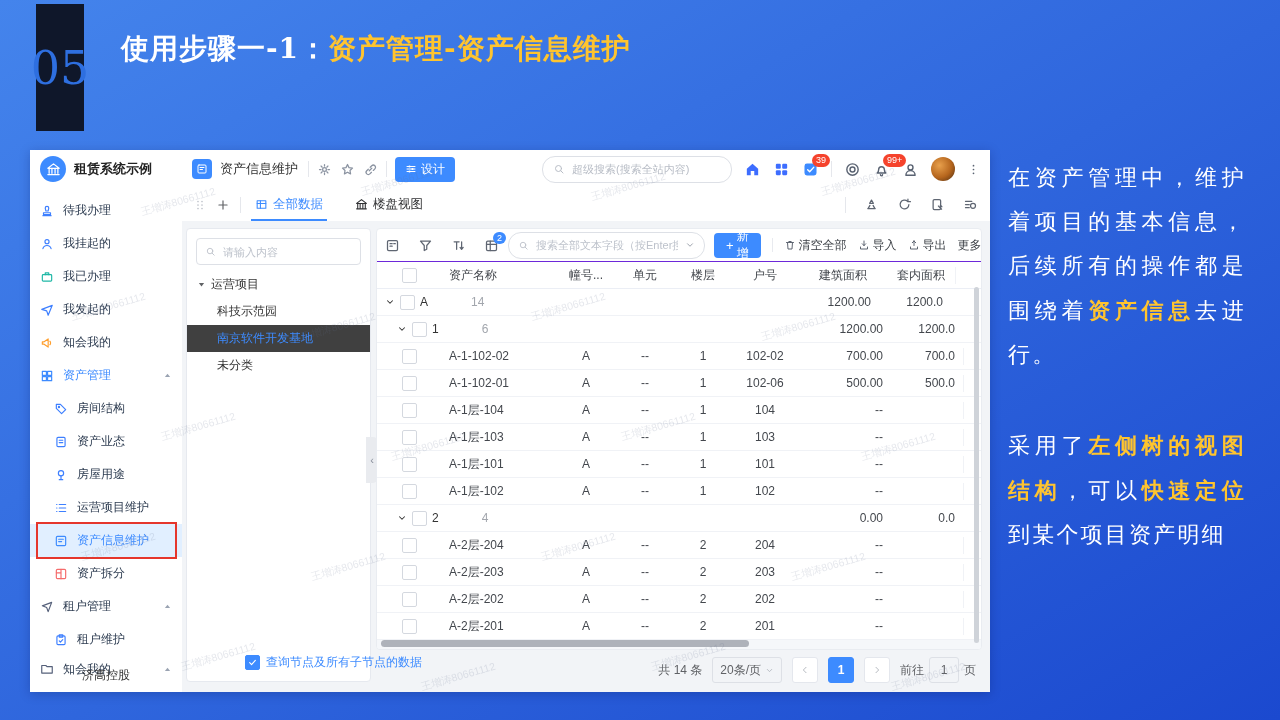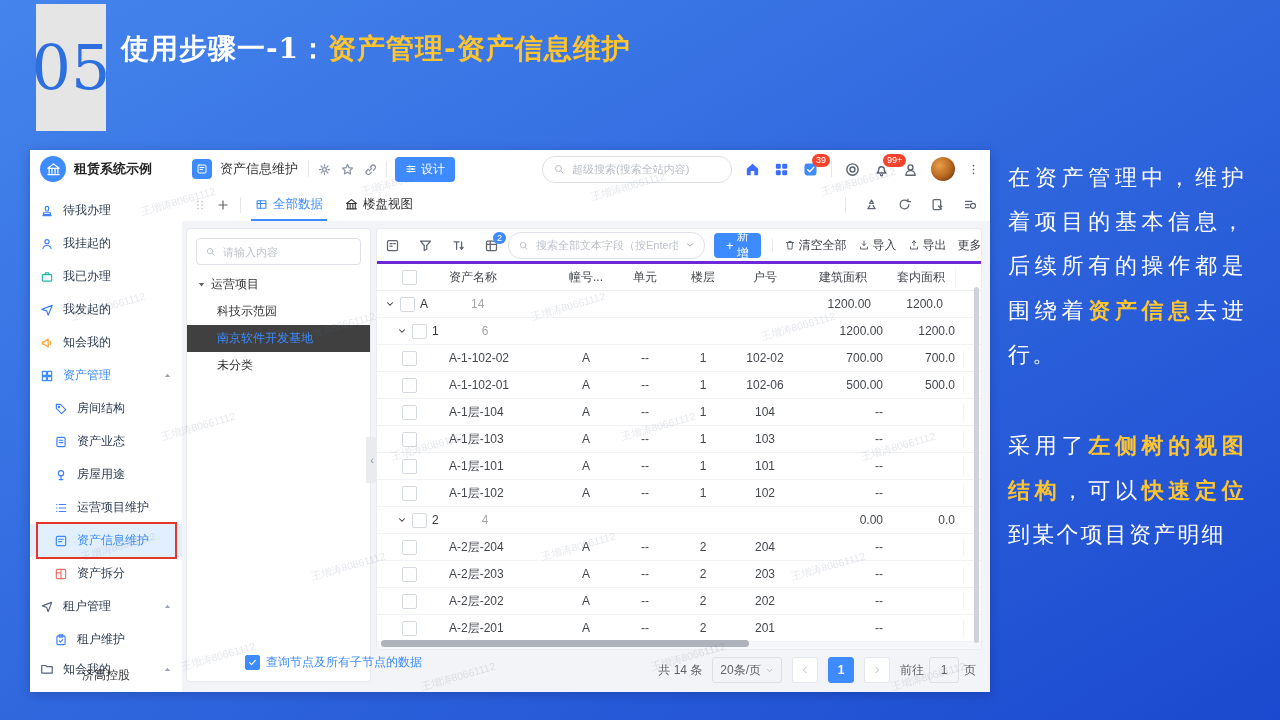--- a/index.html
+++ b/index.html
@@ -3,23 +3,23 @@
 <meta charset="utf-8">
 <style>
   html,body{margin:0;padding:0;}
   body{
     width:1280px;height:720px;position:relative;overflow:hidden;
     font-family:"Liberation Sans",sans-serif;
     background:linear-gradient(150deg,#4484ec 0%,#2f66dd 52%,#1b49cf 100%);
   }
   
   .slide-number{
-    position:absolute;left:36px;top:4px;width:70px;height:127px;background:#e5e5e5;
+    position:absolute;left:36px;top:4px;width:48px;height:127px;background:#0f172a;
     display:flex;align-items:center;justify-content:center;
-    font-family:"DejaVu Serif",serif;font-size:62px;color:#2e6fe0;font-weight:400;
+    font-family:"DejaVu Serif",serif;font-size:46px;color:#2e6fe0;font-weight:400;
   }
   .slide-title{
     position:absolute;left:121px;top:30px;white-space:nowrap;
     font-family:"DejaVu Serif",serif;font-weight:bold;font-size:28px;color:#ffffff;letter-spacing:1px;
   }
   .slide-title .hl{color:#FFC42E;}
   .right-panel{
     position:absolute;left:1008px;top:156px;width:238px;
     font-family:"DejaVu Serif",serif;font-size:22px;line-height:44px;letter-spacing:2.2px;
     color:#ffffff;text-align:justify;
@@ -117,21 +117,21 @@
   .t-search .ic{width:11px;height:11px;}
   .t-search input{border:none;outline:none;flex:1;font-size:11px;background:transparent;min-width:0;color:#666;}
   .t-search input::placeholder{color:#bdc2cb;}
   .t-search .chev{width:10px;height:10px;color:#8a909c;}
   .t-actions{margin-left:auto;display:flex;align-items:center;gap:11px;color:#3c4046;}
   .new-btn{display:flex;align-items:center;gap:3px;background:#3d8bff;color:#fff;border:none;height:25px;padding:0 12px;border-radius:4px;font-size:12px;cursor:pointer;}
   .t-act{display:flex;align-items:center;gap:3px;cursor:pointer;font-size:12px;white-space:nowrap;}
   .t-act .ic{width:12px;height:12px;color:#5f6672;}
 
   .grid-row{display:flex;align-items:center;height:26px;border-bottom:1px solid #f0f2f6;}
-  .grid-row.header{color:#5a5e66;border-bottom:1px solid #ebeef5;border-top:3px solid #6d28d9;}
+  .grid-row.header{color:#5a5e66;border-bottom:1px solid #ebeef5;border-top:1px solid #6d28d9;}
   .grid-row.summary{background:#f5f7fa;border-bottom:none;height:27px;}
   .cell{flex:none;padding:0 4px;text-align:center;white-space:nowrap;overflow:hidden;color:#43474d;}
   .cell.name{text-align:left;padding-left:8px;}
   .cell.num{text-align:right;padding-right:8px;}
   .cell.action-col{border-left:1px solid #f0f2f6;display:flex;align-items:center;justify-content:center;gap:0;}
   .grpcell{display:flex;align-items:center;gap:5px;padding-left:8px;}
   .count{color:#a2a6ad;}
   .alink{color:#5e9bff;cursor:pointer;padding:0 7px;}
   .vscroll{position:absolute;right:2px;top:58px;bottom:6px;width:5px;background:#cfd3d9;border-radius:3px;}
   .hscroll{position:absolute;left:4px;bottom:2px;height:7px;width:61%;background:#aeb2ba;border-radius:4px;}
@@ -442,21 +442,21 @@
           <circle cx="8" cy="19" r="1.7" fill="currentColor" stroke="none"></circle>
           <circle cx="16" cy="19" r="1.7" fill="currentColor" stroke="none"></circle>
         </svg>
       </span>
     <span class="ic plus">
         <svg viewBox="0 0 24 24" fill="none" stroke="currentColor" stroke-width="2" stroke-linecap="round" stroke-linejoin="round">
           <path d="M12 5v14M5 12h14"></path>
         </svg>
       </span>
     <span class="vdiv"></span>
-    <div id="tabs-host" style="display:flex;align-items:flex-start;gap:14px;">
+    <div id="tabs-host" style="display:flex;align-items:flex-start;gap:24px;">
         <div class="tab active">
           <span class="ic" style="width: 13px; height: 13px;">
             <svg viewBox="0 0 24 24" fill="none" stroke="currentColor" stroke-width="2" stroke-linecap="round" stroke-linejoin="round">
               <rect x="4" y="5" width="16" height="14"></rect>
               <path d="M4 10h16M10 5v14"></path>
             </svg>
           </span>
           <span>全部数据</span>
         </div>
         <div class="tab">

